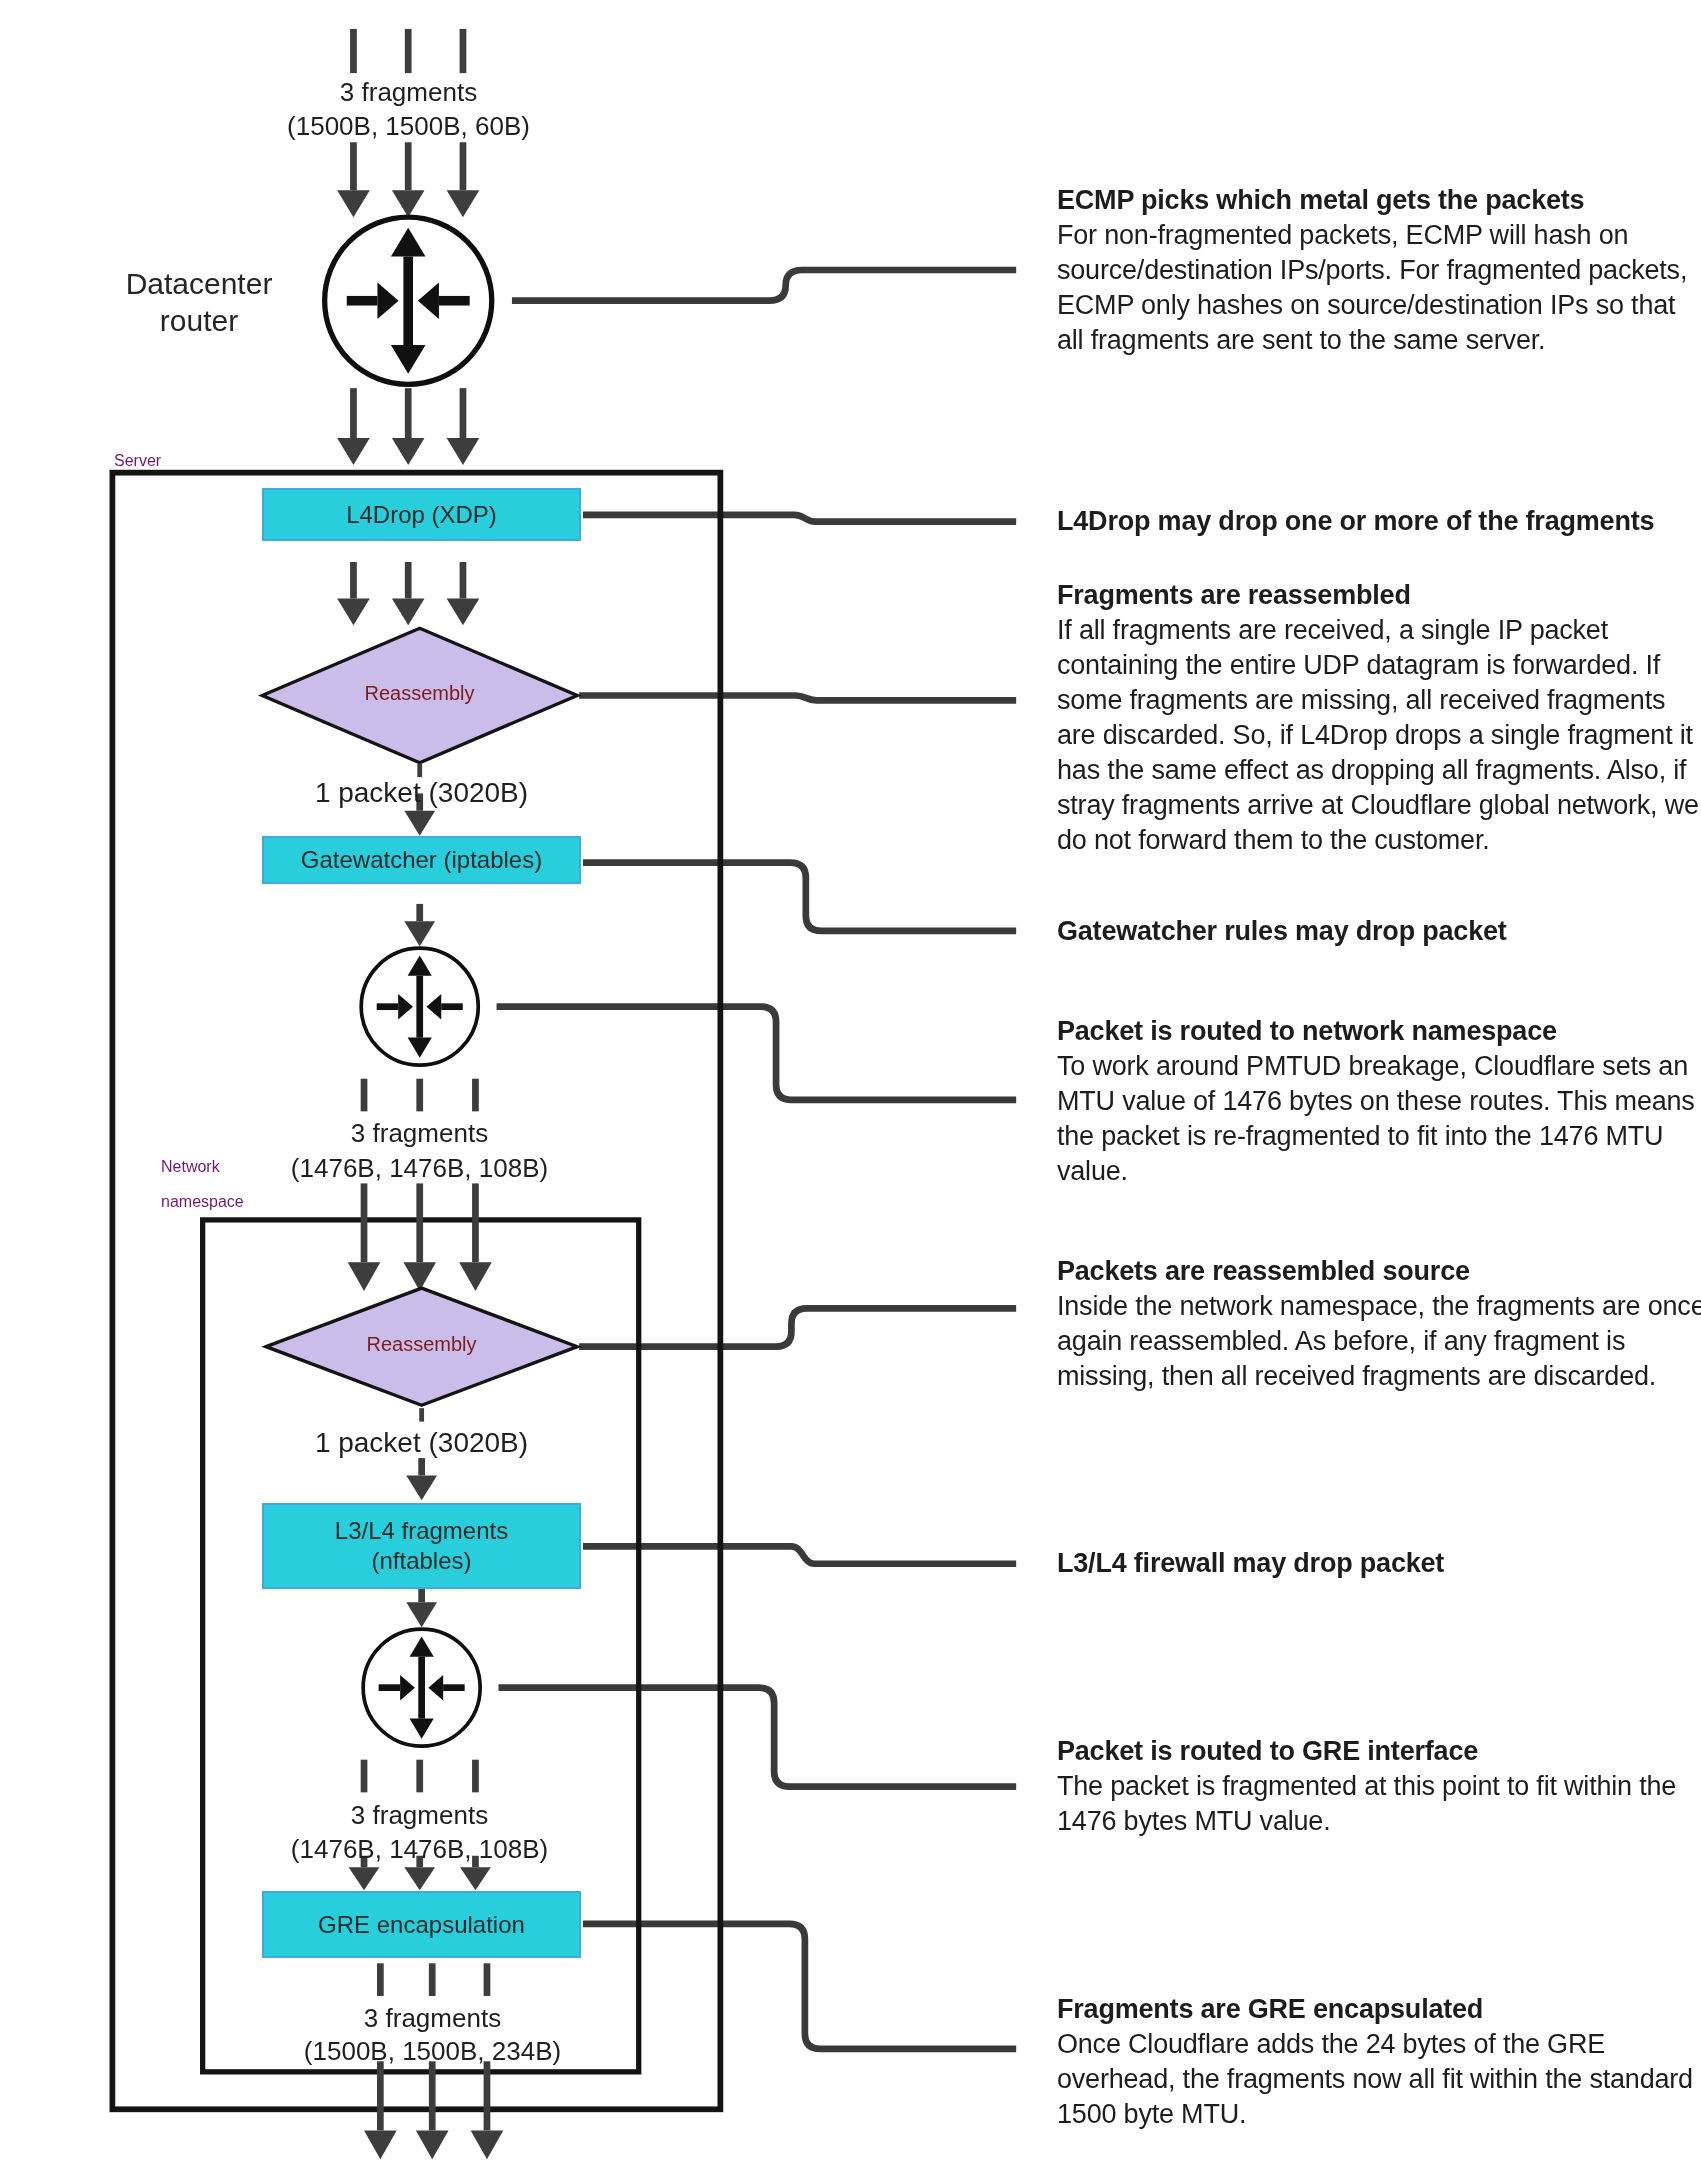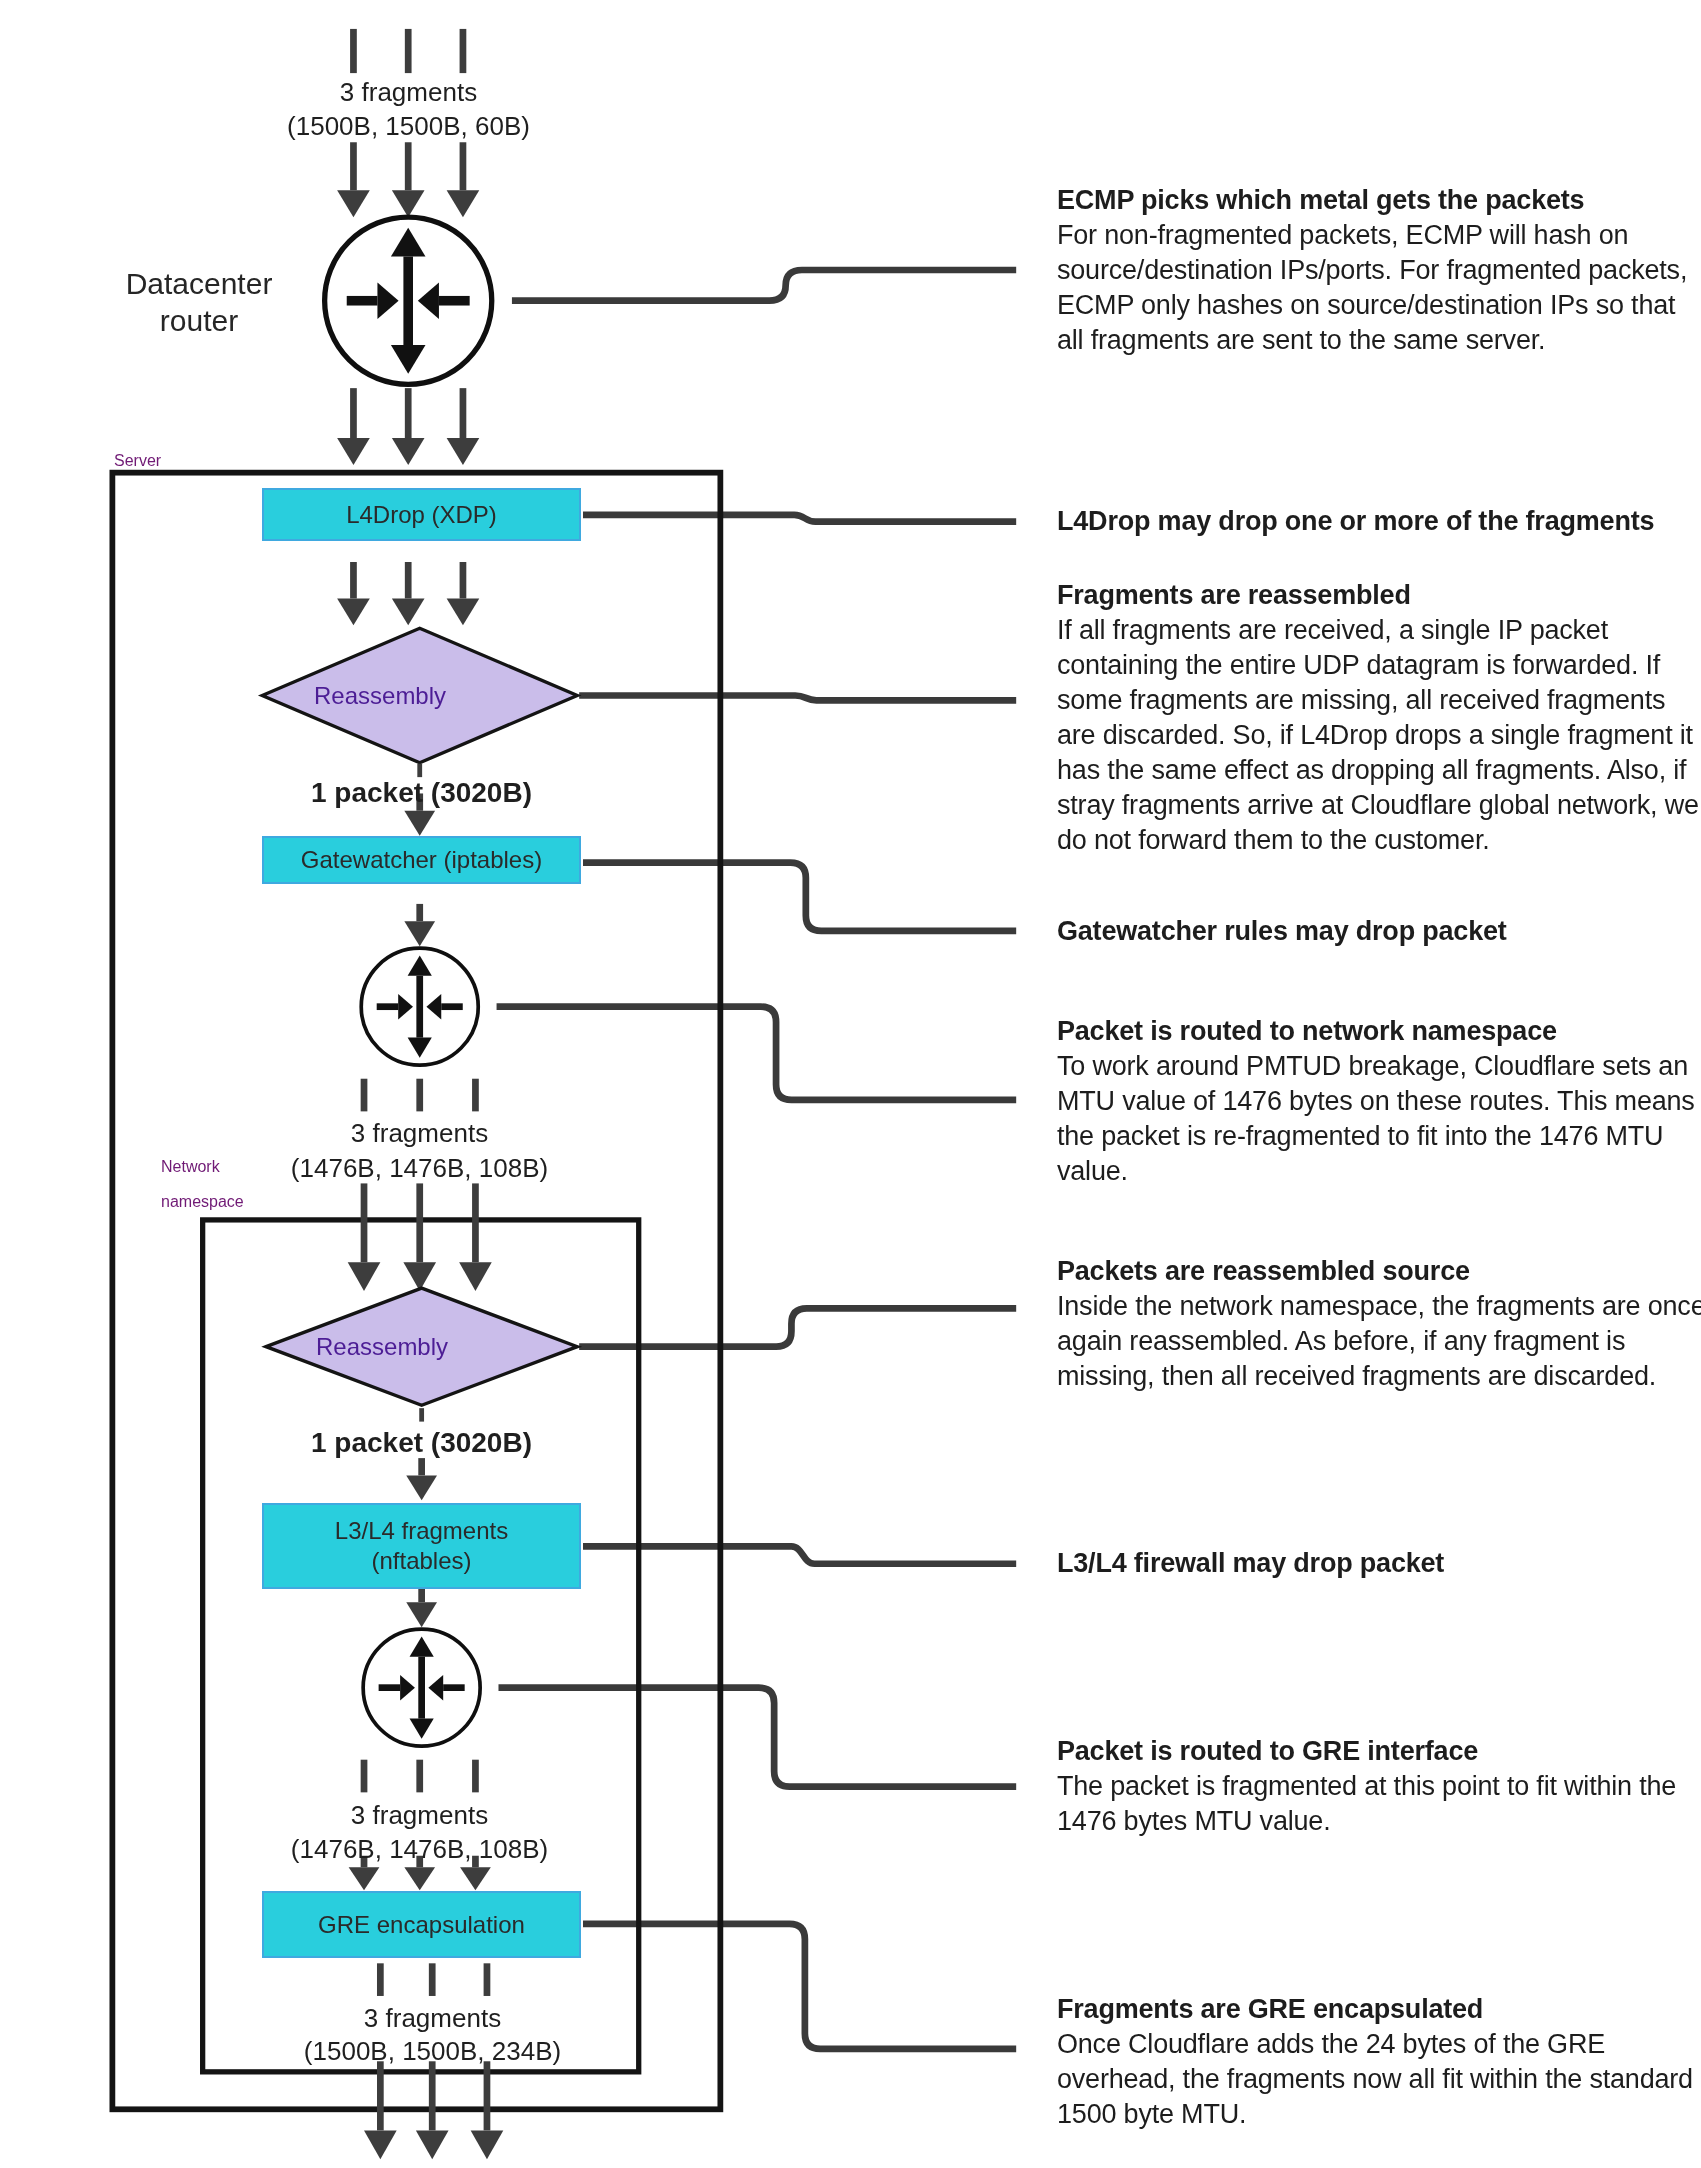--- a/index.html
+++ b/index.html
@@ -8,28 +8,28 @@
   }
   html,body{margin:0;padding:0;background:#ffffff;}
   .canvas{
     position:relative; width:1701px; height:2168px; background:#fff;
     font-family:"Liberation Sans","DejaVu Sans",sans-serif; color:var(--text);
     overflow:hidden;
   }
   svg.flow{position:absolute;left:0;top:0;}
   .lbl{position:absolute; white-space:pre; color:var(--text);}
   .fragments-lbl{font-size:26px; line-height:33px; width:307px; text-align:center;}
-  .packet-lbl{font-size:28px; width:307px; text-align:center;font-weight:bold;}
+  .packet-lbl{font-size:28px; width:307px; text-align:center;}
   .node-box{
     position:absolute; box-sizing:border-box; background:var(--cyan);
     border:2.9px solid var(--cyan-border); display:flex; align-items:center;
     justify-content:center; text-align:center; font-size:24px; color:#2a2a2a;
     line-height:30px;
   }
-  .diamond-lbl{font-size:24px; color:#4c1d95; width:211px; }
+  .diamond-lbl{font-size:20px; color:#7f1d1d; width:211px; text-align:center;}
   .zone-lbl{font-size:16px; color:#701a75; line-height:35px;}
   .big-lbl{font-size:30px; line-height:37px; text-align:center; color:#262626;}
   .ann{position:absolute; left:1020px; width:649px; font-size:27px;
        line-height:35px; letter-spacing:-0.2px; color:#1d1d1d;margin-left:37px;}
   .ann .h{font-weight:700;}
   .shape-stroke{stroke:#141414; fill:none;}
   .conn{stroke:var(--line); stroke-width:7; fill:none;}
   .arr-stem{stroke:#3d3d3d; stroke-width:7; fill:none;}
   .arr-head{fill:#3d3d3d; stroke:none;}
   .dash{fill:#3d3d3d;}

